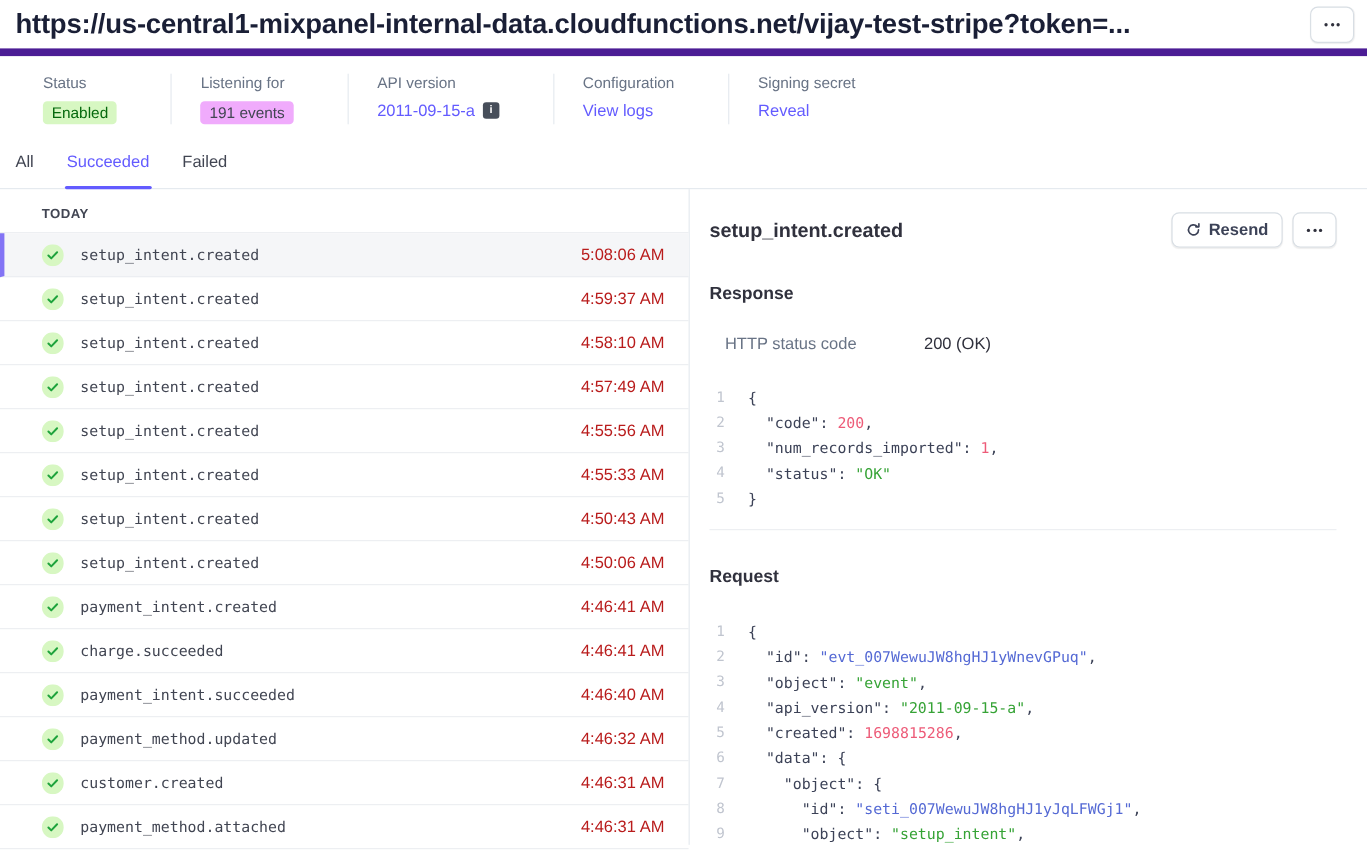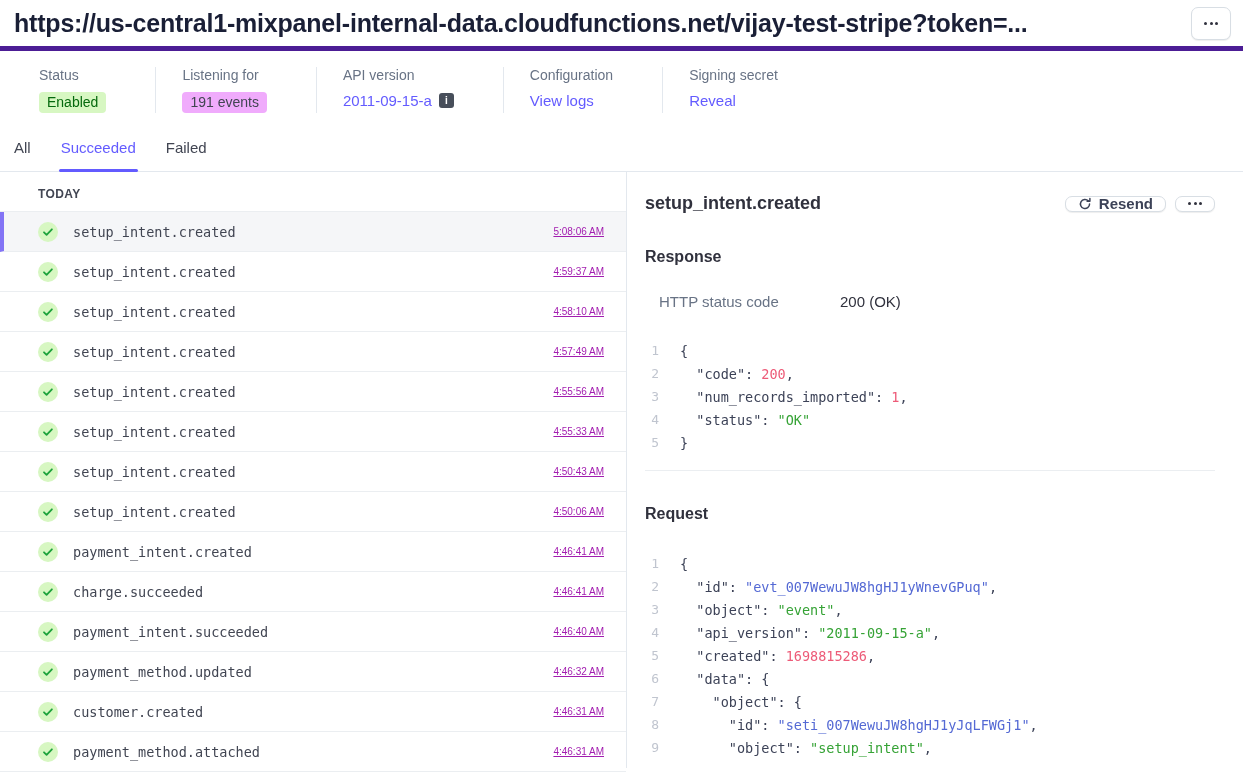--- a/index.html
+++ b/index.html
@@ -4,30 +4,30 @@
 <style>
   * { box-sizing: border-box; margin: 0; padding: 0; }
   html,body { background:#fff; }
   .page {
     width: 1243px; height: 778px; overflow: hidden; position: relative;
     background: #fff; font-family: "Liberation Sans", sans-serif; color: #30313d;
   }
   
   .hdr {
     display:flex; align-items:center; justify-content:space-between;
-    height: 51px; padding: 0 12px 0 14px; border-bottom: 5px solid #4c1d95;
+    height: 51px; padding: 0 12px 0 14px; border-bottom: 7px solid #4c1d95;
   }
   .hdr-title {
     font-size: 25px; font-weight: 700; color: #1a1f36; letter-spacing: -0.2px;
     white-space: nowrap; overflow: hidden;
   }
   .btn {
     display:inline-flex; align-items:center; justify-content:center; gap:7px;
     background:#fff; border:1px solid #d8dee4; border-radius:7px;
-    height:16px; padding:0 12px; font-size:15px; font-weight:600; color:#3c4257;
+    height:32px; padding:0 12px; font-size:15px; font-weight:600; color:#3c4257;
     box-shadow:0 1px 1px rgba(0,0,0,.07); cursor:pointer; font-family:inherit;
   }
   .btn.icon-only { width:40px; padding:0; }
   .hdr .btn.icon-only { height:33px; }
   .dots { display:flex; gap:2.5px; align-items:center; }
   .dots i { width:3px; height:3px; border-radius:50%; background:#30313d; display:block; }
   
   .meta-bar { display:flex; align-items:stretch; padding: 16px 0 26px 12px; }
   .meta-item { padding: 0 22px 0 0; margin-left: 27px; }
   .meta-item + .meta-item { padding-left: 26px; border-left: 1px solid #e3e8ee; }
@@ -57,21 +57,21 @@
     padding:15px 0 10px 38px; font-size:12px; font-weight:700; color:#414552;
     letter-spacing:.4px; border-bottom:1px solid #ebeef1;
   }
   .row {
     display:flex; align-items:center; height:40px; padding:0 22px 0 38px;
     border-bottom:1px solid #ebeef1; cursor:pointer;
   }
   .row.selected { background:#f5f6f8; border-left:4px solid #8374f5; padding-left:34px; }
   .check { width:20px; height:20px; flex-shrink:0; margin-right:15px; }
   .ev-name { font-family:"DejaVu Sans Mono", monospace; font-size:13.5px; color:#414552; flex:1; }
-  .ev-time { font-size:10px; color:#a21caf;text-decoration:underline; }
+  .ev-time { font-size:15px; color:#b91c1c; }
   
   .detail-panel { flex:1; padding:0 28px 0 18px; }
   .detail-hdr { display:flex; align-items:center; justify-content:space-between; margin-top:21px; }
   .detail-title { font-size:18px; font-weight:700; color:#30313d; }
   .detail-actions { display:flex; gap:9px; }
   .sec-heading { font-size:16px; font-weight:700; color:#30313d; margin-top:34px; }
   .kv { display:flex; margin-top:27px; padding-left:14px; font-size:15px; }
   .kv-label { width:181px; color:#687385; flex-shrink:0; }
   .kv-value { color:#30313d; }
   .code-block { margin-top:29px; font-family:"DejaVu Sans Mono", monospace; }

